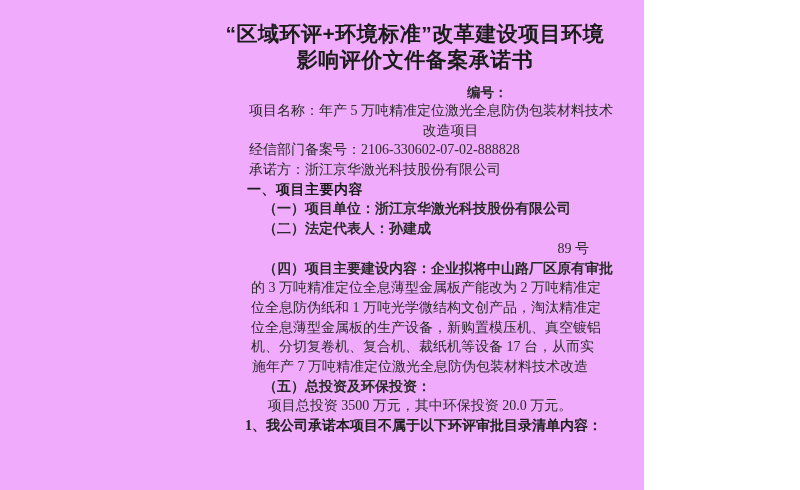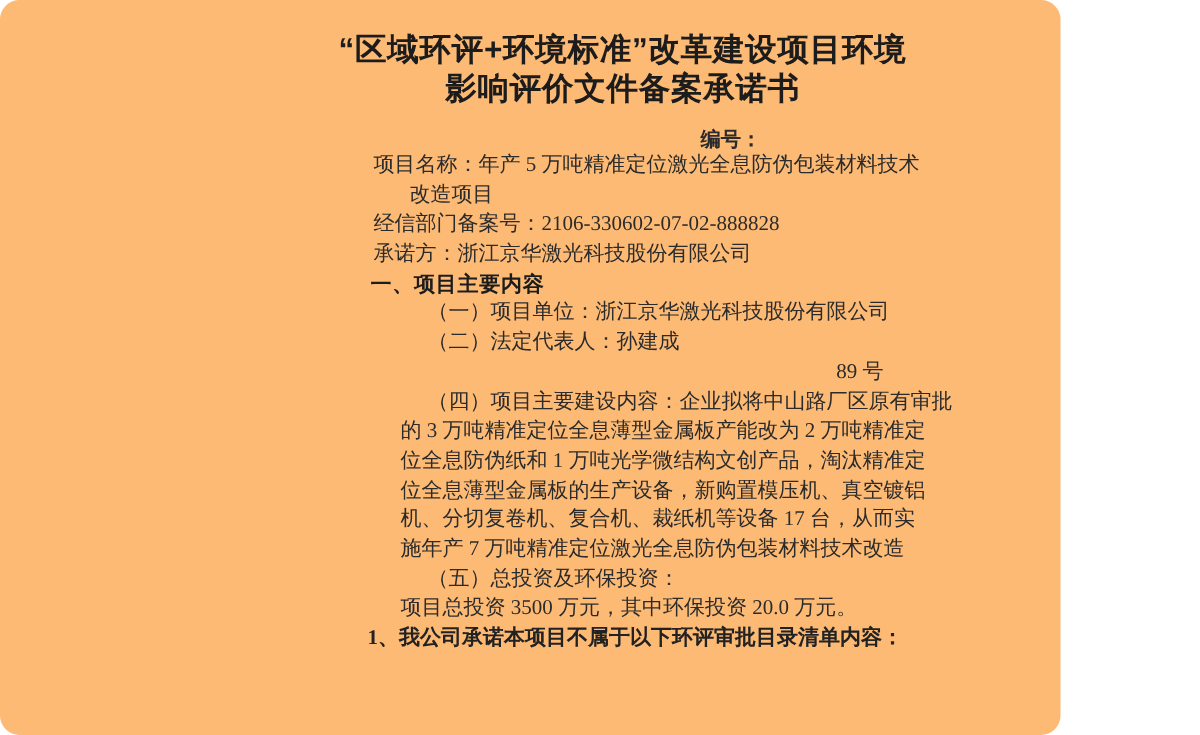--- a/index.html
+++ b/index.html
@@ -2,27 +2,26 @@
 <html><head>
 <meta charset="utf-8">
 <style>
   html, body {
     margin: 0;
     padding: 0;
     background: #ffffff;
   }
   .page {
     position: relative;
-    width: 707px;
+    width: 644px;
     height: 490px;
-    background: #fdba74;
+    background: #f0abfc;
     overflow: hidden;
     font-family: "Liberation Serif", "DejaVu Serif", serif;
     color: #2b2b2b;
-    border-radius: 13px;
   }
   .title {
     position: absolute;
     left: 205px;
     top: 21px;
     width: 420px;
     margin: 0;
     text-align: center;
     font-family: "Liberation Sans", "DejaVu Sans", sans-serif;
     font-weight: 700;
@@ -54,24 +53,24 @@
     line-height: 19.7px;
     white-space: nowrap;
   }
   .ln.heading {
     font-family: "Liberation Sans", "DejaVu Sans", sans-serif;
     font-weight: 700;
     color: #1c1c1c;
     margin-left: -2px;
     letter-spacing: 0.5px;
   }
-  .ln.ind-name { margin-left: 24px; }
-  .ln.ind-item { margin-left: 36px; }
+  .ln.ind-name { margin-left: 63px; text-align: center; }
+  .ln.ind-item { margin-left: 14px; font-weight: bold; }
   .ln.ind-addr { margin-left: 19px; text-align: right; }
-  .ln.ind-cont { margin-left: 18px; }
+  .ln.ind-cont { margin-left: 2px; text-align: center; }
   .ln.num-item {
     font-weight: 700;
     margin-left: -4px;
     color: #222222;
   }
 </style>
 </head>
 <body>
 
 <div class="page">

